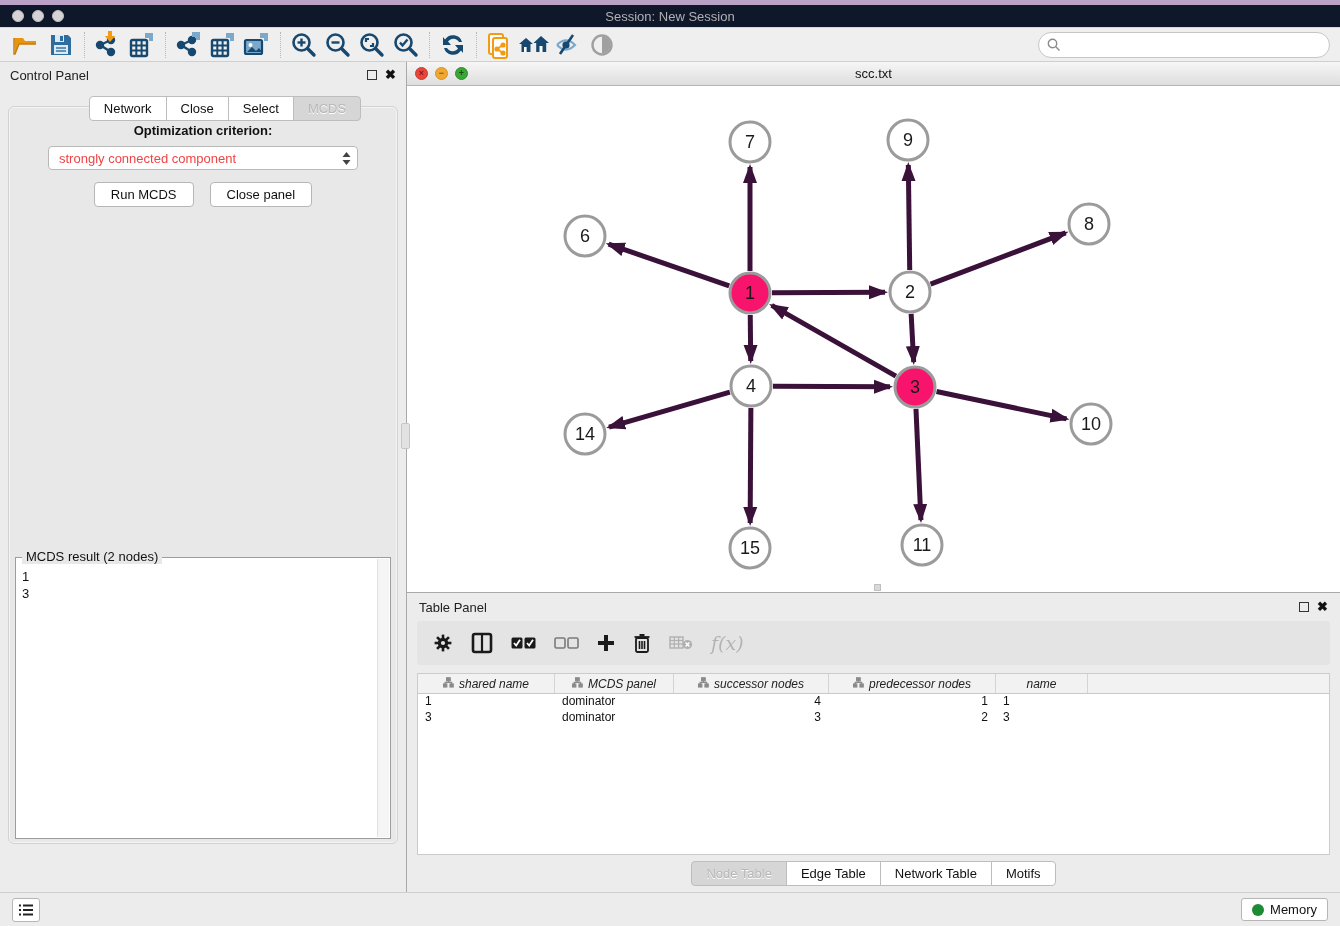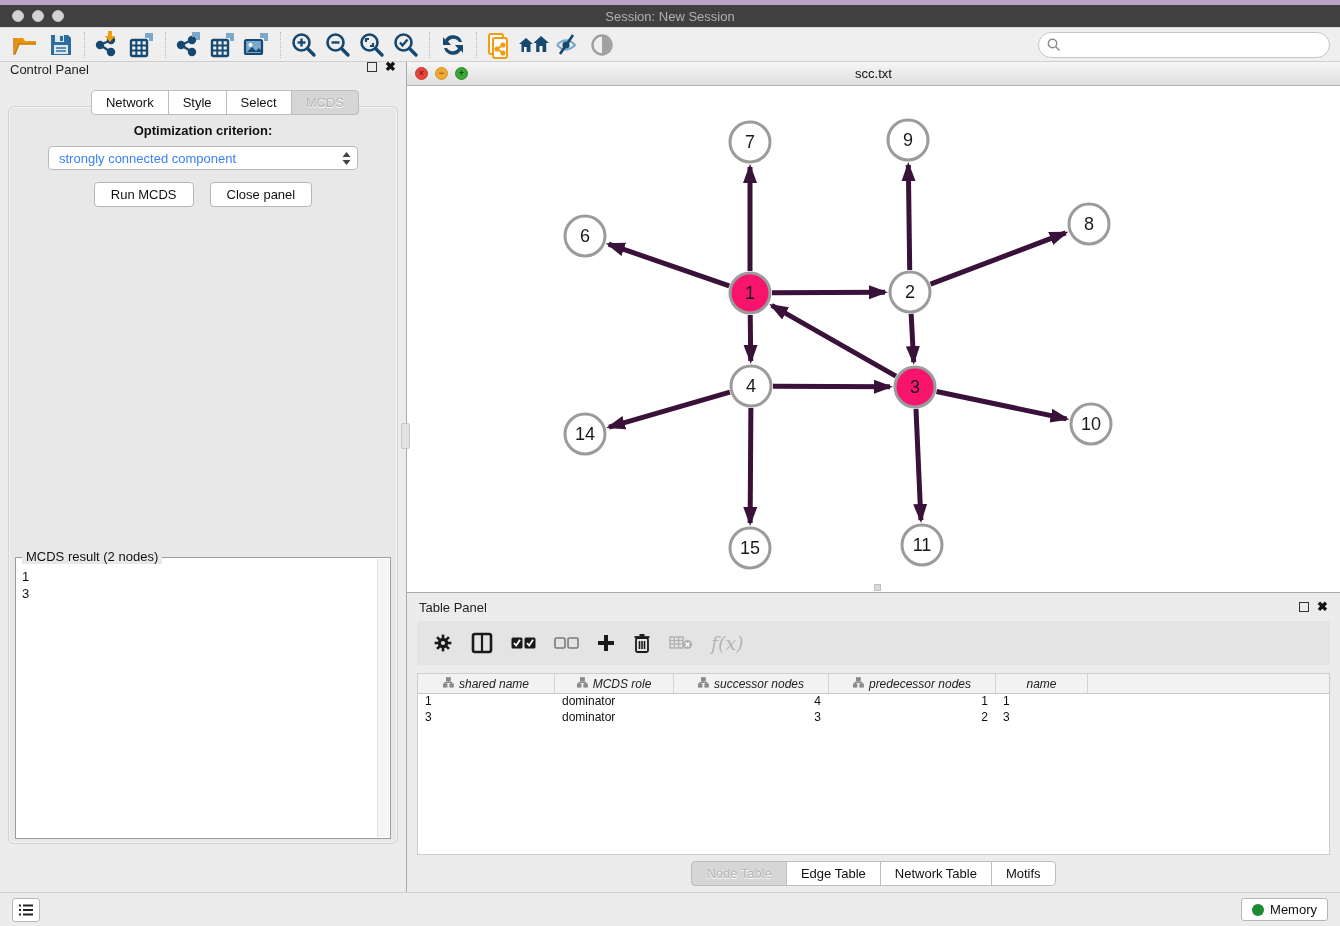--- a/index.html
+++ b/index.html
@@ -2,51 +2,51 @@
 <html><head>
 <meta charset="utf-8">
 <style>
   * { margin:0; padding:0; box-sizing:border-box; }
   html,body { width:1340px; height:926px; overflow:hidden;
     font-family:"Liberation Sans", sans-serif; background:#ececec; }
   .app { width:1340px; height:926px; display:flex; flex-direction:column; position:relative; }
 
   
   .desktop-strip { height:5px; background:#b9a2c6; }
-  .titlebar { height:23px; background:#404040; display:flex; align-items:center; position:relative; border-bottom:1px solid #d8d6d8; }
+  .titlebar { height:23px; background:#0f172a; display:flex; align-items:center; position:relative; border-bottom:1px solid #d8d6d8; }
   .tl-group { display:flex; gap:8px; margin-left:12px; }
   .tl { width:12px; height:12px; border-radius:50%; background:#d5d3d5; border:1px solid #c2c0c2; }
   .win-title { position:absolute; left:0; right:0; text-align:center; font-size:13px; color:#b2b0b2; }
 
   
   .toolbar { height:34px; background:#efefef; border-bottom:1px solid #cfcfcf; display:flex; align-items:center; padding-left:10px; }
   .tb-btn { width:34px; height:30px; display:flex; align-items:center; justify-content:center; background:none; border:none; }
   .tb-sep { width:1px; height:26px; margin:0 6px; border-left:1px dotted #b8b8b8; }
   .search-wrap { margin-left:auto; margin-right:10px; position:relative; }
   .search-input { width:292px; height:26px; border:1px solid #c6c6c6; border-radius:13px; background:#fff; padding-left:28px; font-size:13px; outline:none; }
   .search-glass { position:absolute; left:9px; top:6px; }
 
   
   .main { flex:1; display:flex; position:relative; }
 
   
   .control-panel { width:407px; background:#ececec; position:relative; border-right:1px solid #a9a9a9; }
-  .cp-header { height:26px; display:flex; align-items:flex-start; padding:0 10px; }
+  .cp-header { height:26px; display:flex; align-items:center; padding:0 10px; }
   .cp-title { font-size:13px; color:#222; }
   .panel-icons { margin-left:auto; display:flex; gap:8px; align-items:center; }
   .icon-float { width:10px; height:10px; border:1.5px solid #333; display:inline-block; }
   .icon-close { font-size:13px; font-weight:bold; color:#111; line-height:10px; }
-  .cp-tabs { display:flex; justify-content:center; margin-top:2px; position:relative; z-index:2;padding-left:44px; }
+  .cp-tabs { display:flex; justify-content:center; margin-top:8px; position:relative; z-index:2;padding-left:44px; }
   .seg { border:1px solid #bdbdbd; background:#fff; padding:4px 14px; font-size:13px; color:#111; margin-left:-1px; }
   .seg:first-child { border-radius:4px 0 0 4px; margin-left:0; }
   .seg:last-child { border-radius:0 4px 4px 0; }
   .seg.active { background:#d6d6d6; color:#b8b6b8; text-shadow:0 1px 0 #fff; border-color:#bdbdbd; }
   .cp-box { position:absolute; left:8px; right:8px; top:44px; bottom:48px; background:#e8e8e8; border:1px solid #d2d2d2; border-radius:6px; box-shadow:inset 0 0 0 1px #f4f4f4; padding-top:16px; }
   .opt-label { text-align:center; font-size:13px; color:#111; margin-bottom:8px;font-weight:bold; }
-  .combo { width:310px; height:24px; margin:0 auto; background:#fff; border:1px solid #b9b9b9; border-radius:4px; display:flex; align-items:center; padding:0 6px 0 10px; font-size:13px; color:#3b82f6; }
+  .combo { width:310px; height:24px; margin:0 auto; background:#fff; border:1px solid #b9b9b9; border-radius:4px; display:flex; align-items:center; padding:0 6px 0 10px; font-size:13px; color:#ef4444; }
   .combo .stepper { margin-left:auto; display:flex; flex-direction:column; gap:1px; }
   .cp-buttons { display:flex; justify-content:center; gap:16px; margin-top:12px; }
   .mac-btn { background:#fff; border:1px solid #b6b6b6; border-radius:4px; padding:4px 16px; font-size:13px; color:#111; font-family:"Liberation Sans", sans-serif; }
   .result-box { position:absolute; left:6px; right:6px; top:450px; bottom:4px; border:1px solid #9d9d9d; background:#fff; }
   .result-legend { position:absolute; top:-9px; left:6px; background:#e8e8e8; padding:0 4px; font-size:13px; color:#111; }
   .result-body { position:absolute; inset:10px 14px 2px 6px; font-size:13px; color:#111; line-height:17px; white-space:pre; overflow:hidden; }
   .result-scroll { position:absolute; top:1px; bottom:1px; right:1px; width:12px; background:#f5f5f5; border-left:1px solid #e0e0e0; }
 
   .vsplit-handle { position:absolute; left:-5px; top:396px; width:9px; height:26px; background:#e2e2e2; border:1px solid #c6c6c6; border-radius:2px; }
 
@@ -264,21 +264,21 @@
     <div class="control-panel">
       <div class="cp-header">
         <span class="cp-title">Control Panel</span>
         <span class="panel-icons">
           <span class="icon-float"></span>
           <span class="icon-close">✖</span>
         </span>
       </div>
       <div class="cp-tabs" id="cp-tabs">
           <button class="seg">Network</button>
-          <button class="seg">Style</button>
+          <button class="seg">Close</button>
           <button class="seg">Select</button>
           <button class="seg active">MCDS</button>
         </div>
       <div class="cp-box">
         <div class="opt-label">Optimization criterion:</div>
         <div class="combo">
           <span>strongly connected component</span>
           <span class="stepper">
             <svg width="9" height="6" viewBox="0 0 9 6">
                 <path d="M4.5 0 L8.5 5 L0.5 5 z" fill="#444"></path>
@@ -450,21 +450,21 @@
               </div>
               <div class="hdr-cell" style="width: 119px;">
                 <span><svg width="11" height="11" viewBox="0 0 11 11">
                     <g stroke="#8a8a8a" stroke-width="1.2" fill="none">
                       <rect x="3.6" y="0.8" width="3.6" height="3" fill="#8a8a8a"></rect>
                       <rect x="0.6" y="7" width="3.2" height="3" fill="#8a8a8a"></rect>
                       <rect x="7" y="7" width="3.2" height="3" fill="#8a8a8a"></rect>
                       <path d="M5.4 3.8 v1.6 M2.2 7 v-1.6 h6.4 V7"></path>
                     </g>
                   </svg></span>
-                <span>MCDS role</span>
+                <span>MCDS panel</span>
               </div>
               <div class="hdr-cell" style="width: 155px;">
                 <span><svg width="11" height="11" viewBox="0 0 11 11">
                     <g stroke="#8a8a8a" stroke-width="1.2" fill="none">
                       <rect x="3.6" y="0.8" width="3.6" height="3" fill="#8a8a8a"></rect>
                       <rect x="0.6" y="7" width="3.2" height="3" fill="#8a8a8a"></rect>
                       <rect x="7" y="7" width="3.2" height="3" fill="#8a8a8a"></rect>
                       <path d="M5.4 3.8 v1.6 M2.2 7 v-1.6 h6.4 V7"></path>
                     </g>
                   </svg></span>

